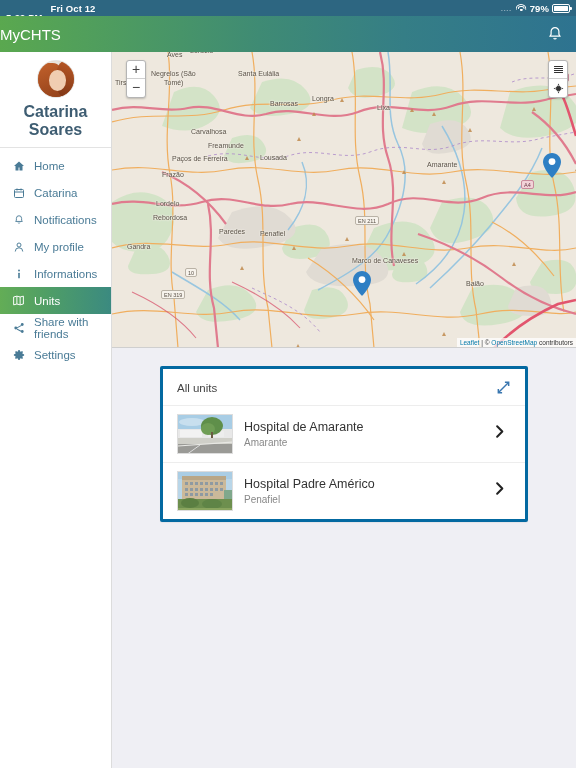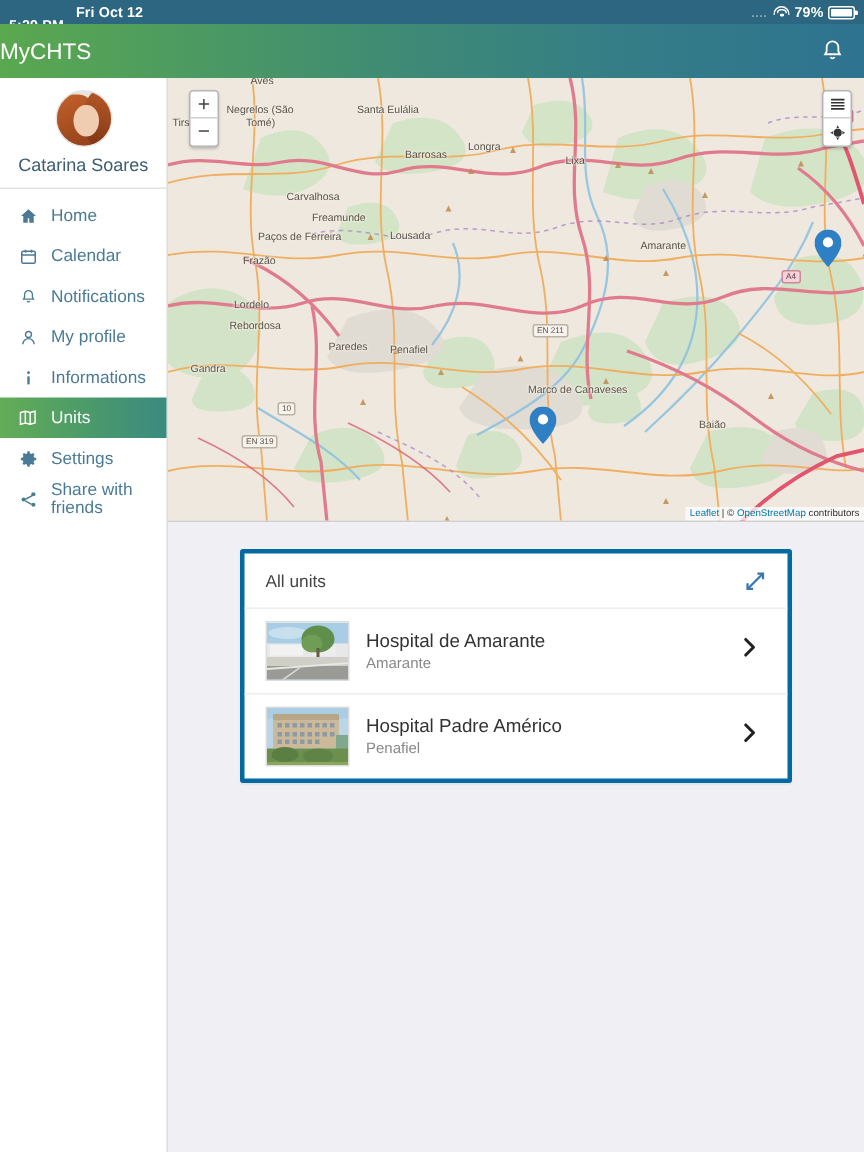--- a/index.html
+++ b/index.html
@@ -53,21 +53,21 @@
   .avatar{ width:38px;height:38px;border-radius:50%; margin:0 auto 5px auto;
            background:radial-gradient(circle at 50% 30%, #f3e2d4 0%, #e6c3a4 38%, #d99b6a 55%, #b8683a 72%, #8f4a28 100%);
            border:1px solid #e5e5e5; overflow:hidden; position:relative;}
   .avatar .hair{ position:absolute; left:-4px; top:2px; width:30px; height:40px;
                  background:linear-gradient(160deg,#c4622c,#8c3d18); border-radius:50% 40% 45% 55%;}
   .avatar .hair2{ position:absolute; right:-2px; top:0px; width:20px; height:36px;
                  background:linear-gradient(200deg,#bb5a27,#7e3515); border-radius:45% 50% 55% 45%;}
   .avatar .face{ position:absolute; left:11px; top:9px; width:17px;height:21px;
                  background:#f0cdb1; border-radius:48% 48% 50% 50%;}
   .avatar .top{ position:absolute; left:0; top:-6px; width:100%; height:16px; background:#e8e4dd;}
-  .profile .pname{ font-size:12px; color:#3e5d72; }
+  .profile .pname{ font-size:16px; color:#3e5d72;font-weight:bold; }
 
   .navlist{ padding-top:4px; }
   .navitem{ display:flex; align-items:center; height:27px; padding-left:12px;
             color:#4a7b96; font-size:11.5px; cursor:pointer; gap:9px;}
   .navitem .nico{ width:13px; display:flex; align-items:center; justify-content:center;
                   flex:none; color:#4a7b96;}
   .navitem.active{ background:linear-gradient(to right,#63ad56 0%, #4e9d67 45%, #3b8a80 100%); color:#fff;}
   .navitem.active .nico{ color:#fff; }
 
   
@@ -168,21 +168,21 @@
         <span>Home</span>
       </div>
 
       <div class="navitem">
         <span class="nico">
           <svg viewBox="0 0 24 24" width="12" height="12" fill="none" stroke="currentColor" stroke-width="2">
             <rect x="3" y="5" width="18" height="16" rx="2"></rect>
               <path d="M3 10h18M8 3v4M16 3v4"></path>
             </svg>
         </span>
-        <span>Calendar</span>
+        <span>Catarina</span>
       </div>
 
       <div class="navitem">
         <span class="nico">
           <svg viewBox="0 0 24 24" width="12" height="12" fill="none" stroke="currentColor" stroke-width="1.8">
             <path d="M12 3.5a5.2 5.2 0 0 0-5.2 5.2v3.6l-1.4 2.6h13.2l-1.4-2.6V8.7A5.2 5.2 0 0 0 12 3.5z"></path>
             <path d="M10.3 17.3a1.8 1.8 0 0 0 3.4 0"></path>
             </svg>
         </span>
         <span>Notifications</span>
@@ -209,42 +209,42 @@
       </div>
 
       <div class="navitem active">
         <span class="nico">
           <svg viewBox="0 0 24 24" width="13" height="13" fill="none" stroke="currentColor" stroke-width="1.8">
             <path d="M3 5.5 9 4l6 1.5L21 4v14.5L15 20l-6-1.5L3 20z"></path>
               <path d="M9 4v14.5M15 5.5V20"></path>
             </svg>
         </span>
         <span>Units</span>
-      </div>
-
-      <div class="navitem">
-        <span class="nico">
-          <svg viewBox="0 0 24 24" width="12" height="12" fill="currentColor">
-            <path d="M12 8.2a3.8 3.8 0 1 0 0 7.6 3.8 3.8 0 0 0 0-7.6zm0 2.2a1.6 1.6 0 1 1 0 3.2 1.6 1.6 0 0 1 0-3.2z"></path>
-            <path d="M10.6 1.8h2.8l.5 2.6 2 .9 2.2-1.4 2 2-1.4 2.2.9 2 2.6.5v2.8l-2.6.5-.9 2 1.4 2.2-2 2-2.2-1.4-2 .9-.5 2.6h-2.8l-.5-2.6-2-.9-2.2 1.4-2-2 1.4-2.2-.9-2-2.6-.5v-2.8l2.6-.5.9-2L4.1 5.9l2-2 2.2 1.4 2-.9z"></path>
-            </svg>
-        </span>
-        <span>Settings</span>
       </div>
 
       <div class="navitem">
         <span class="nico">
           <svg viewBox="0 0 24 24" width="12" height="12" fill="currentColor">
             <circle cx="18.5" cy="5" r="2.8"></circle>
               <circle cx="5.5" cy="12" r="2.8"></circle>
               <circle cx="18.5" cy="19" r="2.8"></circle>
             <path d="M7.4 10.8 16.6 6l.9 1.7-9.2 4.8zM8.1 13.1l8.5 4.5-.9 1.7-8.5-4.5z"></path>
             </svg>
         </span>
         <span>Share with friends</span>
+      </div>
+
+      <div class="navitem">
+        <span class="nico">
+          <svg viewBox="0 0 24 24" width="12" height="12" fill="currentColor">
+            <path d="M12 8.2a3.8 3.8 0 1 0 0 7.6 3.8 3.8 0 0 0 0-7.6zm0 2.2a1.6 1.6 0 1 1 0 3.2 1.6 1.6 0 0 1 0-3.2z"></path>
+            <path d="M10.6 1.8h2.8l.5 2.6 2 .9 2.2-1.4 2 2-1.4 2.2.9 2 2.6.5v2.8l-2.6.5-.9 2 1.4 2.2-2 2-2.2-1.4-2 .9-.5 2.6h-2.8l-.5-2.6-2-.9-2.2 1.4-2-2 1.4-2.2-.9-2-2.6-.5v-2.8l2.6-.5.9-2L4.1 5.9l2-2 2.2 1.4 2-.9z"></path>
+            </svg>
+        </span>
+        <span>Settings</span>
       </div>
 
     </div>
   </div>
 
   <div id="content">
 
     <div id="map">
       <svg id="mapcanvas" viewBox="0 0 464 296" preserveAspectRatio="none">
         <rect width="464" height="296" fill="#eee8de"></rect>

